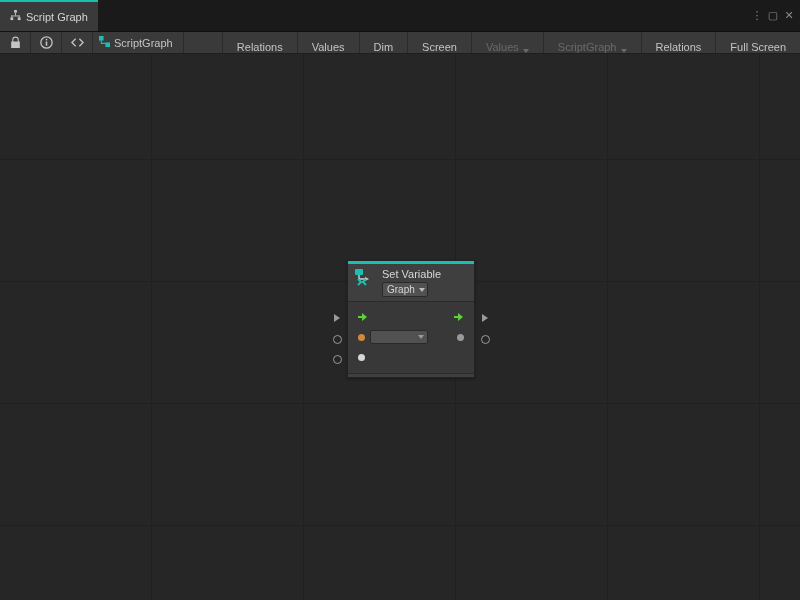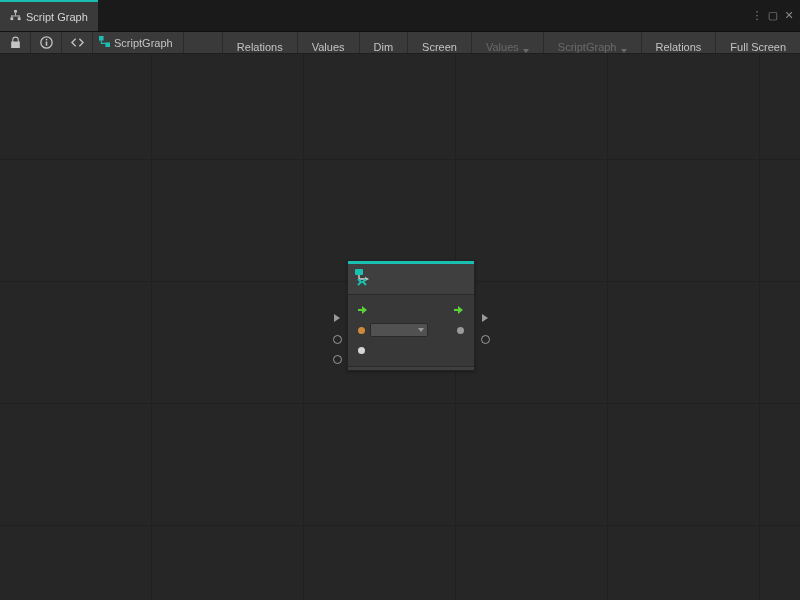--- a/index.html
+++ b/index.html
@@ -281,20 +281,27 @@
   <div class="node-colorbar"></div>
   <div class="node-head">
     <div class="node-icon">
       <svg width="22" height="22" viewBox="0 0 22 22">
         <rect x="1" y="1" width="8" height="6" rx="1" fill="#1abfb2"></rect>
         <path d="M5 7 v4 h6" stroke="#cfcfcf" stroke-width="1.4" fill="none"></path>
         <polygon points="11,9 15,11 11,13" fill="#cfcfcf"></polygon>
         <path d="M6 14 l3 3 l-3 3 M14 14 l-3 3 l3 3" transform="translate(-2,-3)" stroke="#1abfb2" stroke-width="2" fill="none"></path>
       </svg>
     </div>
+    <div class="node-title-wrap">
+      <div class="node-title">Set Variable</div>
+      <div class="node-sel">
+        <span>Graph</span>
+        <span class="caret"></span>
+      </div>
+    </div>
   </div>
   <div class="node-divider"></div>
   <div class="node-body">
     <div class="row">
       <div class="left">
           <div class="arrow"></div>
         </div>
       <div class="right">
           <div class="arrow"></div>
         </div>

